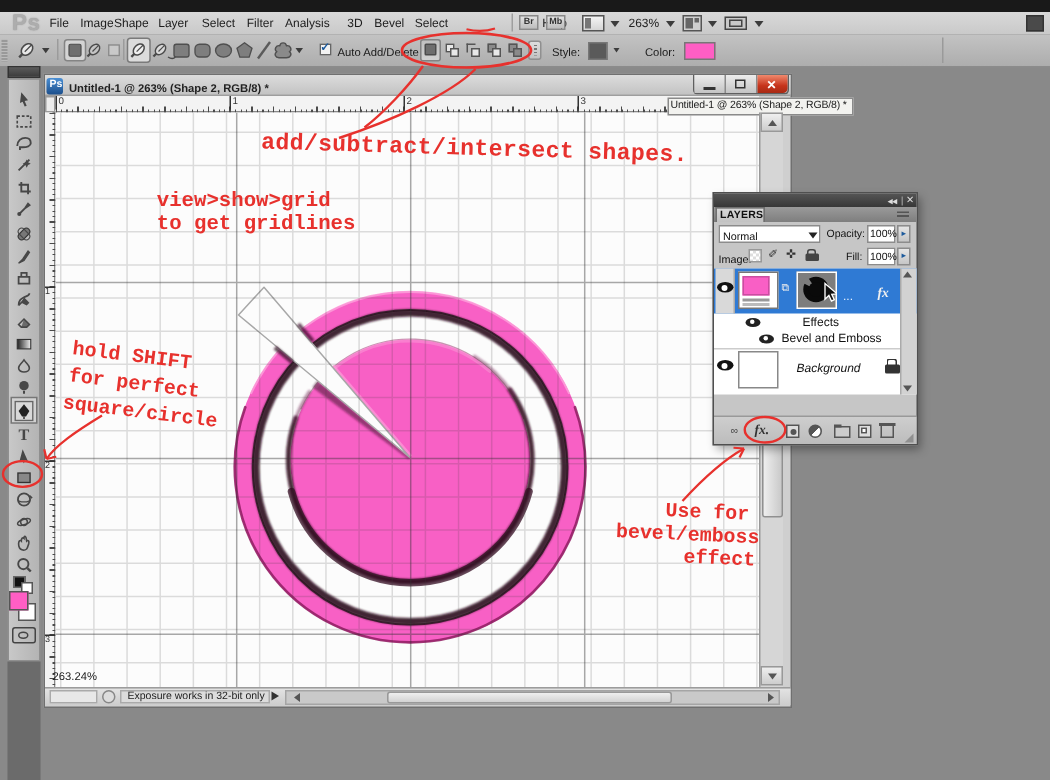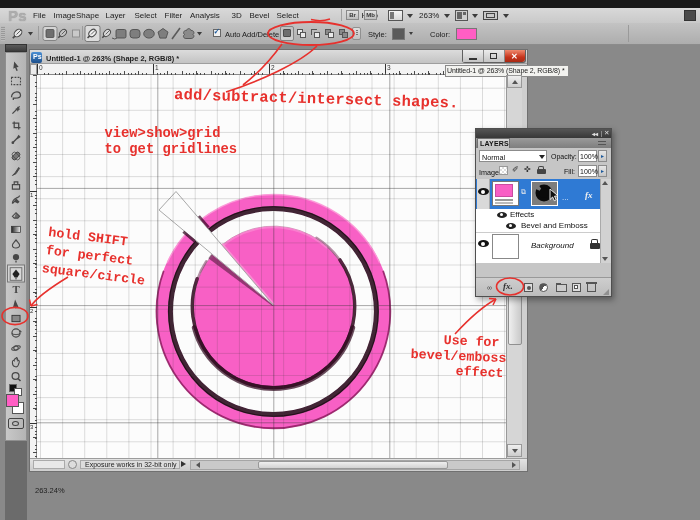--- a/index.html
+++ b/index.html
@@ -227,21 +227,21 @@
 
 <div class="abs" style="left: 506px; top: 75px; width: 16px; height: 383px; background: rgb(214, 214, 214); border-left: 1px solid rgb(153, 153, 153); box-sizing: border-box;"></div>
 <div class="abs" style="left: 507px; top: 75px; width: 15px; height: 13px; background: linear-gradient(rgb(239, 239, 239), rgb(205, 205, 205)); border: 1px solid rgb(153, 153, 153); box-sizing: border-box;"></div>
 <div class="abs" style="left: 511.5px; top: 80px; width: 0px; height: 0px; border-left: 3px solid transparent; border-right: 3px solid transparent; border-bottom: 4px solid rgb(85, 85, 85);"></div>
 <div class="abs" style="left: 507px; top: 444px; width: 15px; height: 13px; background: linear-gradient(rgb(239, 239, 239), rgb(205, 205, 205)); border: 1px solid rgb(153, 153, 153); box-sizing: border-box;"></div>
 <div class="abs" style="left: 511.5px; top: 449px; width: 0px; height: 0px; border-left: 3px solid transparent; border-right: 3px solid transparent; border-top: 4px solid rgb(85, 85, 85);"></div>
 <div class="abs" style="left: 507.5px; top: 170px; width: 14px; height: 175px; background: linear-gradient(90deg, rgb(239, 239, 239), rgb(201, 201, 201)); border: 1px solid rgb(144, 144, 144); box-sizing: border-box; border-radius: 2px;"></div>
 <div id="statusbar2"></div>
 <div class="abs" style="left: 30px; top: 458px; width: 497px; height: 12px; background: linear-gradient(rgb(227, 227, 227), rgb(205, 205, 205)); border-top: 1px solid rgb(156, 156, 156); box-sizing: border-box;"></div>
 <div class="abs" style="left: 33px; top: 459.5px; width: 32px; height: 9.5px; background: rgb(232, 232, 232); border: 1px solid rgb(170, 170, 170); box-sizing: border-box;"></div>
-<div class="abs" style="left: 35px; top: 486px; font-size: 7.5px; color: rgb(34, 34, 34);">263.24%</div>
+<div class="abs" style="left: 35px; top: 446px; font-size: 7.5px; color: rgb(34, 34, 34);">263.24%</div>
 <div class="abs" style="left: 68px; top: 460px; width: 9px; height: 9px; border: 1px solid rgb(136, 136, 136); border-radius: 50%; box-sizing: border-box; background: rgb(221, 221, 221);"></div>
 <div class="abs" style="left: 80px; top: 459.5px; width: 100px; height: 9.5px; background: rgb(220, 220, 220); border: 1px solid rgb(170, 170, 170); box-sizing: border-box;"></div>
 <div class="abs" style="left: 85px; top: 460.5px; font-size: 7px; color: rgb(34, 34, 34);">Exposure works in 32-bit only</div>
 <div class="abs" style="left: 181px; top: 461px; width: 0px; height: 0px; border-top: 3.5px solid transparent; border-bottom: 3.5px solid transparent; border-left: 5px solid rgb(51, 51, 51);"></div>
 <div class="abs" style="left: 190px; top: 459.5px; width: 330px; height: 10px; background: rgb(201, 201, 201); border: 1px solid rgb(165, 165, 165); box-sizing: border-box;"></div>
 <div class="abs" style="left: 196px; top: 461.5px; width: 0px; height: 0px; border-top: 3px solid transparent; border-bottom: 3px solid transparent; border-right: 4px solid rgb(85, 85, 85);"></div>
 <div class="abs" style="left: 512px; top: 461.5px; width: 0px; height: 0px; border-top: 3px solid transparent; border-bottom: 3px solid transparent; border-left: 4px solid rgb(85, 85, 85);"></div>
 <div class="abs" style="left: 258px; top: 460.5px; width: 190px; height: 8px; background: linear-gradient(rgb(239, 239, 239), rgb(210, 210, 210)); border: 1px solid rgb(153, 153, 153); box-sizing: border-box; border-radius: 2px;"></div>
 <div class="abs" style="left: 475px; top: 128px; width: 137px; height: 169px; background: rgb(198, 198, 198); border: 1px solid rgb(79, 79, 79); box-sizing: border-box; box-shadow: rgba(0, 0, 0, 0.35) 2px 3px 6px;"></div>
 <div class="abs" style="left: 476px; top: 129px; width: 135px; height: 9px; background: linear-gradient(rgb(85, 85, 85), rgb(55, 55, 55));"></div>
@@ -284,21 +284,21 @@
     <circle cx="13" cy="12" r="8.5" fill="#0a0a0a"></circle>
     <polygon points="13,12 7,3 3,7" fill="#7d7d7d"></polygon>
     <circle cx="13" cy="12" r="5" fill="#0a0a0a"></circle>
     <path d="M19 8 l0 10.5 l2.6-2.5 l1.7 3.7 l1.9-0.9 l-1.7-3.6 l3.5-0.3 Z" fill="#111" stroke="#fff" stroke-width="0.9"></path>
   </svg>
 <div class="abs" style="left: 562px; top: 193px; font-size: 8px; color: rgb(232, 242, 255);">...</div>
 <div class="abs" style="left: 585px; top: 190px; font-size: 9px; font-style: italic; font-weight: bold; color: rgb(240, 240, 240); font-family: &quot;Liberation Serif&quot;, serif;">fx</div>
 <div class="abs" style="left: 600px; top: 192px; width: 0px; height: 0px; border-top: 3px solid transparent; border-bottom: 3px solid transparent; border-left: 4px solid rgb(220, 232, 248);"></div>
 <div class="abs" style="left: 497px; top: 212px; width: 10px; height: 6px; background: rgb(34, 34, 34); border-radius: 50%;"></div>
 <div class="abs" style="left: 500px; top: 213px; width: 3px; height: 3px; background: rgb(255, 255, 255); border-radius: 50%;"></div>
-<div class="abs" style="left: 510px; top: 210px; font-size: 8px; color: rgb(17, 17, 17);">Effects</div>
+<div class="abs" style="left: 535px; top: 210px; font-size: 8px; color: rgb(17, 17, 17);">Effects</div>
 <div class="abs" style="left: 506px; top: 223px; width: 10px; height: 6px; background: rgb(34, 34, 34); border-radius: 50%;"></div>
 <div class="abs" style="left: 509px; top: 224px; width: 3px; height: 3px; background: rgb(255, 255, 255); border-radius: 50%;"></div>
 <div class="abs" style="left: 521px; top: 221px; font-size: 8px; color: rgb(17, 17, 17);">Bevel and Emboss</div>
 <div class="abs" style="left: 476px; top: 232px; width: 135px; height: 1px; background: rgb(204, 204, 204);"></div>
 <div class="abs" style="left: 478px; top: 240px; width: 11px; height: 7px; background: rgb(17, 17, 17); border-radius: 50%;"></div>
 <div class="abs" style="left: 481px; top: 241.5px; width: 4px; height: 4px; background: rgb(255, 255, 255); border-radius: 50%;"></div>
 <div class="abs" style="left: 492px; top: 234px; width: 27px; height: 25px; background: rgb(255, 255, 255); border: 1px solid rgb(136, 136, 136); box-sizing: border-box;"></div>
 <div class="abs" style="left: 531px; top: 241px; font-size: 8px; font-style: italic; color: rgb(17, 17, 17);">Background</div>
 <div class="abs" style="left: 591px; top: 239px; width: 7px; height: 6px; border-top: 1.5px solid rgb(51, 51, 51); border-right: 1.5px solid rgb(51, 51, 51); border-left: 1.5px solid rgb(51, 51, 51); border-image: initial; border-radius: 2px 2px 0px 0px; border-bottom: none; box-sizing: border-box;"></div>
 <div class="abs" style="left: 589.5px; top: 243px; width: 10px; height: 6px; background: rgb(51, 51, 51); border-radius: 1px;"></div>

